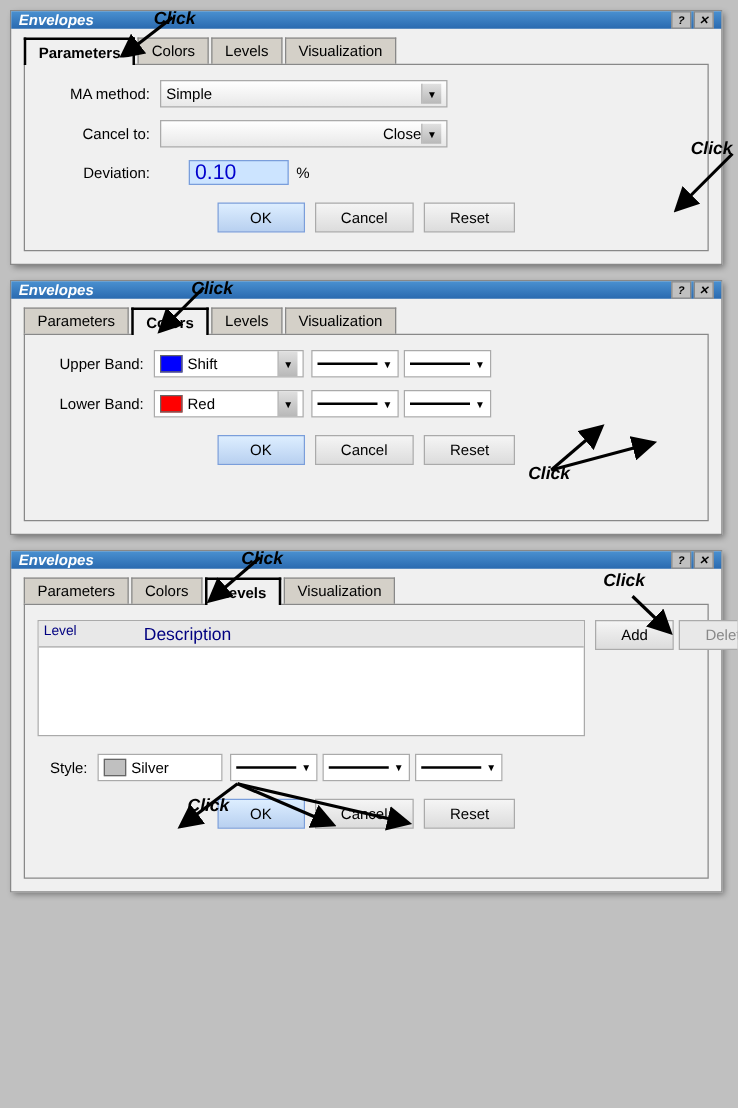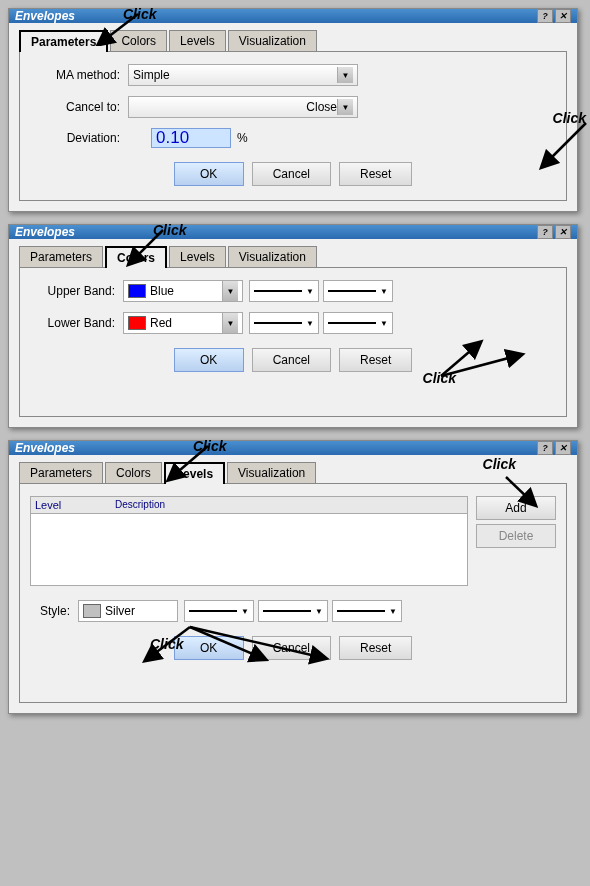--- a/index.html
+++ b/index.html
@@ -249,21 +249,21 @@
     }
 
     .levels-col-level {
       width: 80px;
       font-size: 11px;
       color: #000080;
     }
 
     .levels-col-desc {
       flex: 1;
-      font-size: 10px;
+      font-size: 14px;
       color: #000080;
     }
 
     .dialog-wrapper {
       position: relative;
       margin-bottom: 4px;
     }
   </style>
 </head>
 <body>
@@ -383,21 +383,21 @@
         <div class="tab">
           <span>Visualization</span>
         </div>
       </div>
       <div class="tab-content" style="position:relative;">
 
         <div class="color-select-row">
           <span class="color-label">Upper Band:</span>
           <div class="color-dropdown" style="min-width:120px;">
             <span class="color-swatch" style="background:#0000ff;"></span>
-            <span style="flex:1;">Blue</span>
+            <span style="flex:1;">Shift</span>
             <div class="select-arrow">▼</div>
           </div>
 
           <div class="line-selector" style="margin-left:6px;">
             <div class="line-preview"></div>
             <span style="font-size:8px;">▼</span>
           </div>
           <div class="line-selector" style="margin-left:4px;">
             <div class="line-preview"></div>
             <span style="font-size:8px;">▼</span>
@@ -499,21 +499,21 @@
             <div class="levels-table">
               <div class="levels-table-header">
                 <span class="levels-col-level">Level</span>
                 <span class="levels-col-desc">Description</span>
               </div>
 
               <div style="height:70px;"></div>
             </div>
           </div>
 
-          <div style="display:flex; flex-direction:column; gap:4px; width:80px;">
+          <div style="display:flex; flex-direction:row; gap:4px; width:80px;">
             <button class="btn" style="min-width:unset; width:80px; background:linear-gradient(to bottom,#f5f5f5,#dcdcdc);">Add</button>
             <button class="btn" style="min-width:unset; width:80px; background:#e8e8e8; color:#888;">Delete</button>
           </div>
         </div>
 
         <div style="display:flex; align-items:center; margin-top:8px; position:relative;">
           <span style="width:40px; text-align:right; margin-right:8px;">Style:</span>
           <div class="color-dropdown" style="min-width:100px;">
             <span class="color-swatch" style="background:#c0c0c0;"></span>
             <span style="flex:1;">Silver</span>

